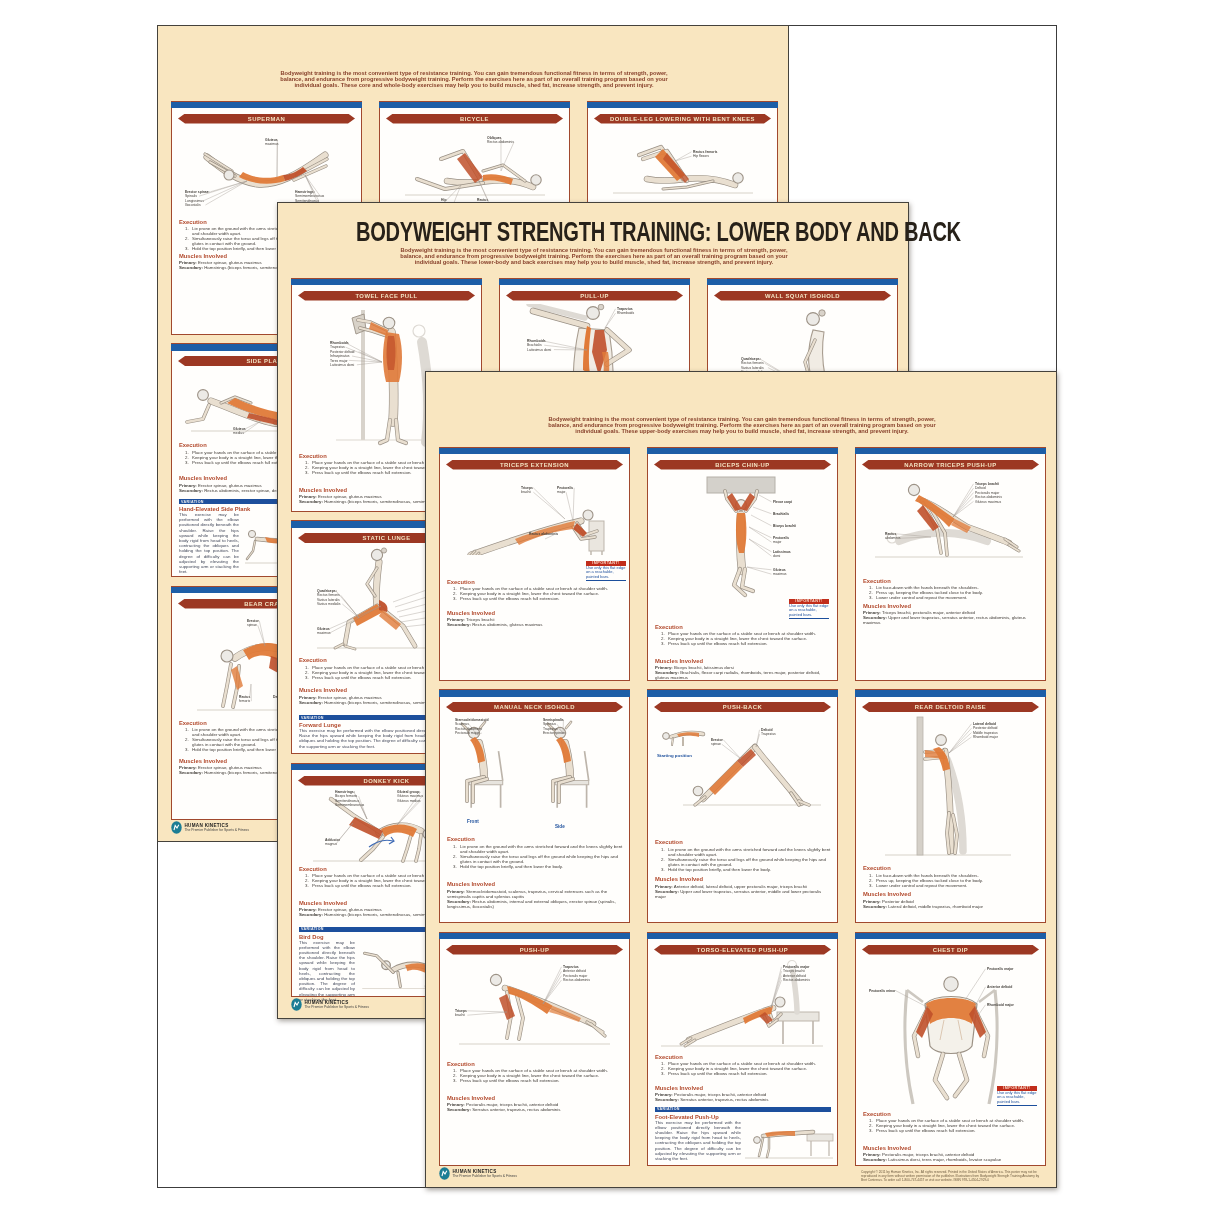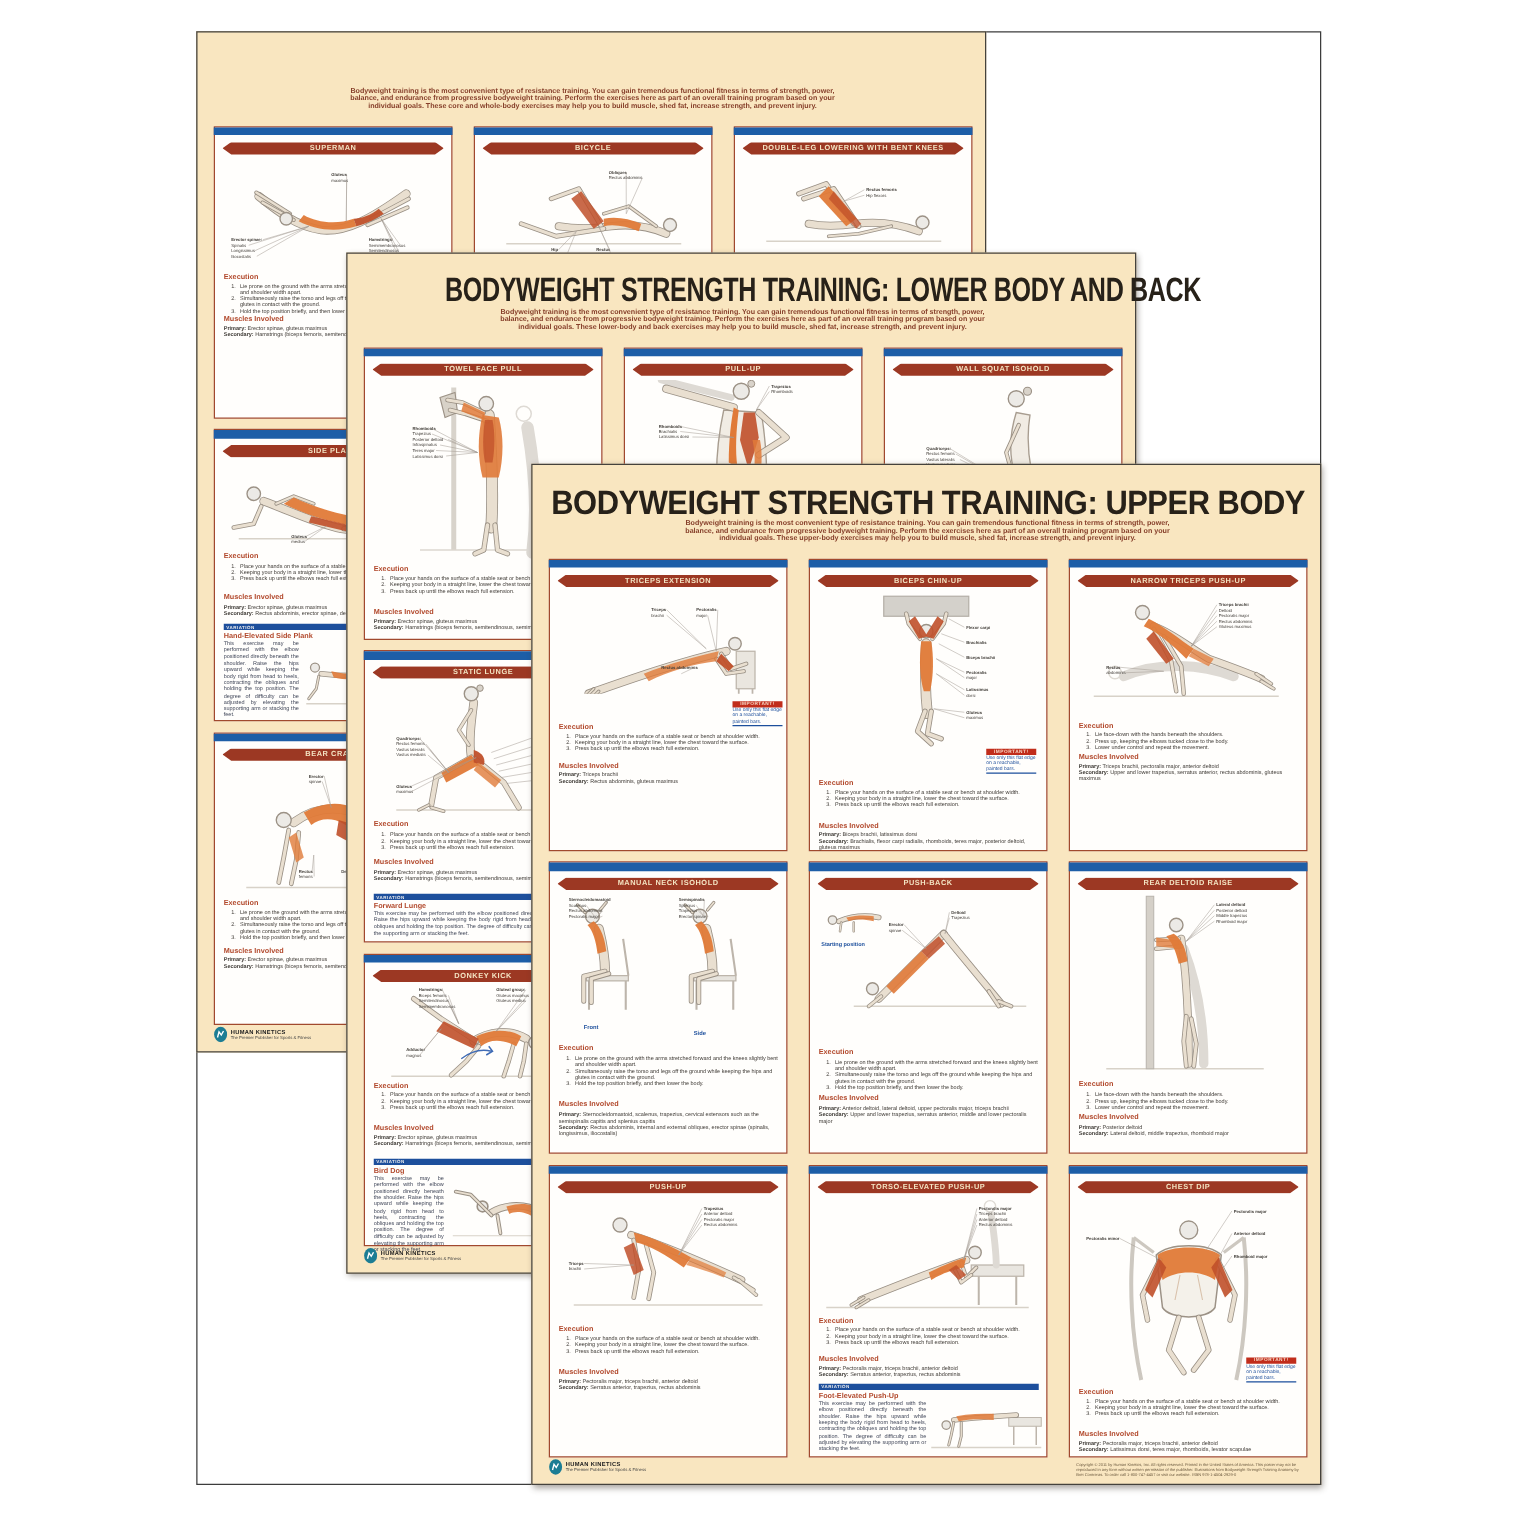--- a/index.html
+++ b/index.html
@@ -1071,23 +1071,20 @@
         <path d="M3 9 L4.2 4.5 L6 7 L7.8 3.8" stroke="#fff" stroke-width="1.1" fill="none"></path>
       </svg>
 <div style="margin-left:2.5px;margin-top:2px;">
         <div style="font-size:4.6px;font-weight:bold;color:#222;letter-spacing:.3px;">HUMAN KINETICS</div>
         <div style="font-size:3.4px;color:#444;">The Premier Publisher for Sports &amp; Fitness</div>
       </div>
     </div>
     <div style="position:absolute;right:13px;top:799px;width:182px;font-size:3.2px;line-height:3.9px;color:#6d5b40;text-align:left;">Copyright © 2011 by Human Kinetics, Inc. All rights reserved. Printed in the United States of America. This poster may not be reproduced in any form without written permission of the publisher. Illustrations from Bodyweight Strength Training Anatomy by Bret Contreras. To order call 1-800-747-4457 or visit our website. ISBN 978-1-4504-2929-0</div>
   </div>
 <div style="position:absolute;left:425px;top:371px;width:632px;height:817px;background:#f9e6c0;border:1.6px solid #45423c;box-sizing:border-box;box-shadow:1px 2px 5px rgba(60,50,40,.45);z-index:3;">
-    <div style="position:absolute;left:0;top:14.5px;width:632px;display:flex;justify-content:center;">
-      <span style="font-size:27px;font-weight:bold;letter-spacing:-0.4px;color:#272119;white-space:nowrap;transform:scale(0.915,1.0);transform-origin:center;">BODYWEIGHT STRENGTH TRAINING: UPPER BODY</span>
-    </div>
     <div style="position:absolute;left:76px;top:43.5px;width:480px;text-align:center;font-size:5.7px;line-height:6.4px;font-weight:bold;color:#87402b;">Bodyweight training is the most convenient type of resistance training. You can gain tremendous functional fitness in terms of strength, power,<br>balance, and endurance from progressive bodyweight training. Perform the exercises here as part of an overall training program based on your<br>individual goals. These upper-body exercises may help you to build muscle, shed fat, increase strength, and prevent injury.</div>
     <div style="position:absolute;left:13px;top:74.5px;width:191px;height:236px;">
       <div style="position:absolute;left:0;top:0;width:191px;height:234px;background:#fffefc;border:1.2px solid #a1492e;"></div>
       <div style="position:absolute;left:0;top:1.4px;width:191px;height:6.6px;background:#1d5ea7;"></div>
       <div style="position:absolute;left:7px;top:13px;width:177px;height:10px;background:#9c3823;clip-path:polygon(0 50%,7px 0,calc(100% - 7px) 0,100% 50%,calc(100% - 7px) 100%,7px 100%);display:flex;align-items:center;justify-content:center;">
 <span style="font-size:5.9px;font-weight:bold;letter-spacing:.45px;color:#f3e3c2;white-space:nowrap;">TRICEPS EXTENSION</span>
       </div>
       <svg style="position:absolute;left:6px;top:34px;" width="180" height="74" viewBox="0 0 180 74">
         <path d="M8 80 L150 80" stroke="#d8d2c8" stroke-width="1.2"></path>
         <rect x="144" y="40" width="15" height="30" fill="#eae6df" stroke="#bdb5ab" stroke-width="1"></rect>

